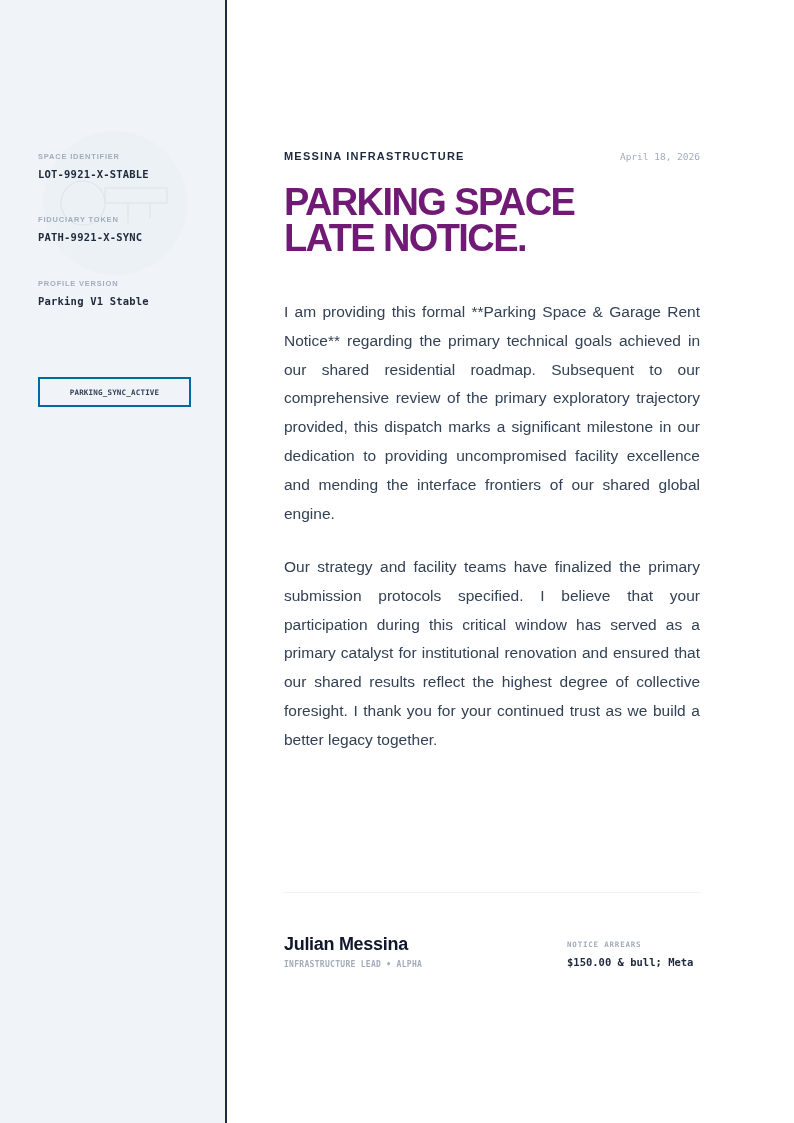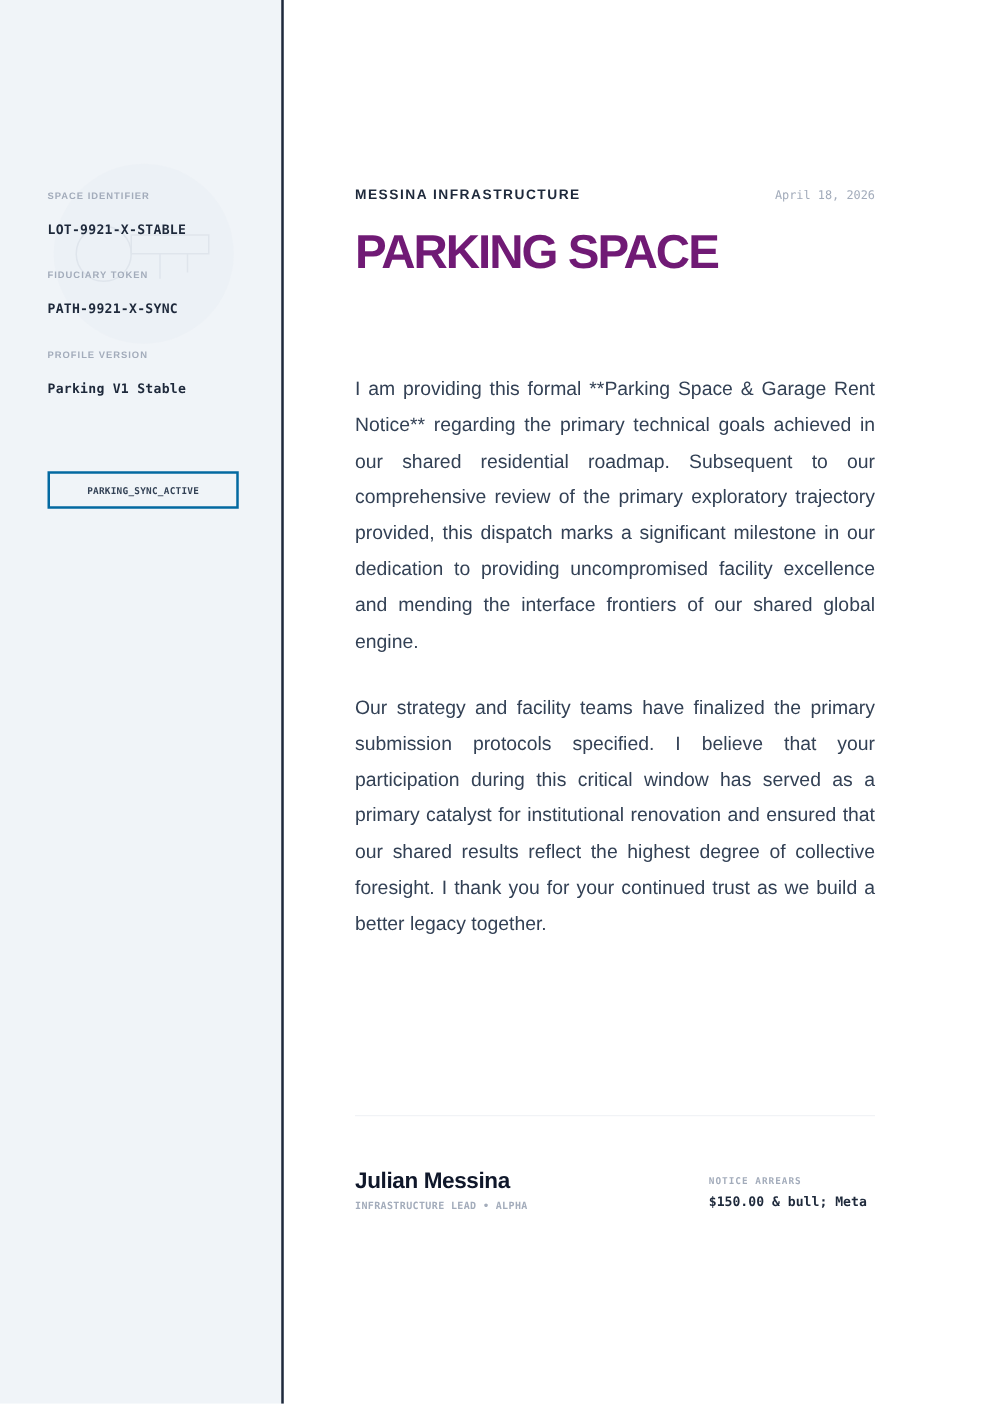--- a/index.html
+++ b/index.html
@@ -21,21 +21,21 @@
   }
   .meta-block { position: absolute; left: 38px; }
   .meta-label {
     font-family: Liberation Sans, sans-serif;
     font-size: 7.5px; letter-spacing: 0.8px; font-weight: bold;
     color: #a3acbb; text-transform: uppercase;
   }
   .meta-value {
     font-family: "DejaVu Sans Mono", monospace;
     font-size: 10.5px; font-weight: bold; color: #1e293b;
-    margin-top: 17px; letter-spacing: 0.2px;
+    margin-top: 7px; letter-spacing: 0.2px;
   }
   .status-badge {
     position: absolute; left: 38px; top: 377px; width: 149px; height: 26px;
     border: 2px solid #0369a1; box-sizing: content-box;
     display: flex; align-items: center; justify-content: center;
     font-family: "DejaVu Sans Mono", monospace; font-size: 7.5px; font-weight: bold;
     color: #334155; letter-spacing: 0.2px;
   }
   .main { position: absolute; left: 284px; top: 0; width: 416px; }
   .org {
@@ -111,20 +111,21 @@
 
   <div class="status-badge">PARKING_SYNC_ACTIVE</div>
 </aside>
 
 <main class="main">
   <div class="org">MESSINA INFRASTRUCTURE</div>
   <div class="date">April 18, 2026</div>
 
   <h1 class="title">
     <span>PARKING SPACE</span><br>
+    <span>LATE NOTICE.</span>
   </h1>
 
   <p class="body-text p1">I am providing this formal **Parking Space &amp; Garage Rent Notice** regarding the primary technical goals achieved in our shared residential roadmap. Subsequent to our comprehensive review of the primary exploratory trajectory provided, this dispatch marks a significant milestone in our dedication to providing uncompromised facility excellence and mending the interface frontiers of our shared global engine.</p>
   <p class="body-text p2">Our strategy and facility teams have finalized the primary submission protocols specified. I believe that your participation during this critical window has served as a primary catalyst for institutional renovation and ensured that our shared results reflect the highest degree of collective foresight. I thank you for your continued trust as we build a better legacy together.</p>
 
   <div class="divider"></div>
 
   <div class="signer-name">Julian Messina</div>
   <div class="signer-role">INFRASTRUCTURE LEAD • ALPHA</div>
 

